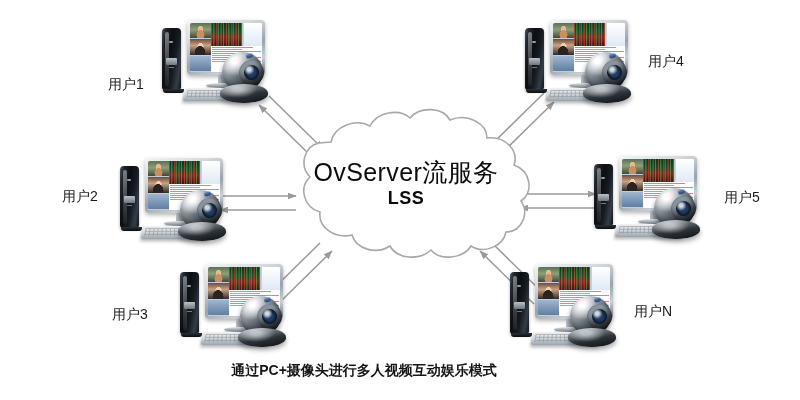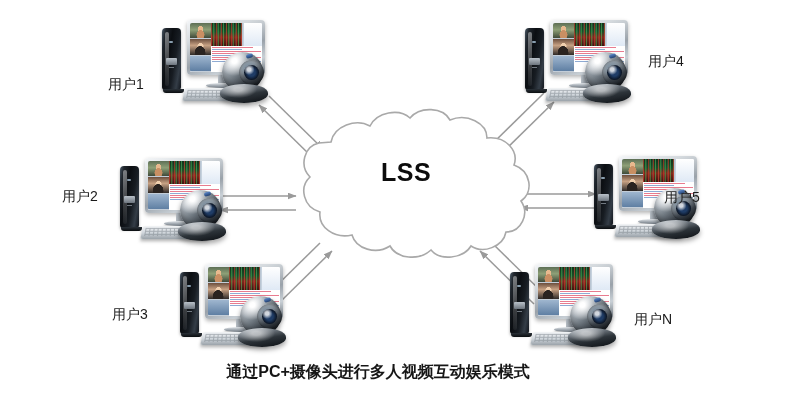--- a/index.html
+++ b/index.html
@@ -336,39 +336,38 @@
     color: #0c0c0c;
     line-height: 1.18;
     pointer-events: none;
   }
   .cloud-line1 {
     font-size: 25px;
     letter-spacing: .4px;
     font-family: "Liberation Sans", "DejaVu Sans", sans-serif;
   }
   .cloud-line2 {
-    font-size: 25px;
+    font-size: 18px;
     font-weight: 700;
     letter-spacing: .5px;
     font-family: "Liberation Sans", "DejaVu Sans", sans-serif;
   }
 
   
   .caption {
     position: absolute;
     z-index: 4;
     left: 0;
     top: 362px;
     width: 728px;
     text-align: center;
-    font-size: 16px;
+    font-size: 14px;
     font-weight: 700;
     color: #161616;
     font-family: "Liberation Sans", "DejaVu Sans", sans-serif;
-    padding-left: 14px;
   }
 </style>
 </head>
 <body>
 
 <div id="stage">
 
   <svg id="arrow-layer" viewBox="0 0 800 400">
     <defs>
       <marker id="ah" markerWidth="9" markerHeight="7" refX="8.4" refY="3.5" orient="auto" markerUnits="userSpaceOnUse">
@@ -410,20 +409,21 @@
              C463,259 440,261 431,250
              C419,261 397,259 390,246
              C376,255 356,249 352,235
              C334,239 318,227 320,212
              C303,207 299,187 310,177
              C299,166 304,146 319,143
              Z"></path>
   </svg>
 
   <div class="cloud-text">
+    <div class="cloud-line1">OvServer流服务</div>
     <div class="cloud-line2">LSS</div>
   </div>
 
   <div class="node" style="left:160px; top:8px;">
     <div class="node-inner">
       <div class="tower">
         <div class="tower-led"></div>
         <div class="tower-bay"></div>
         <div class="tower-foot"></div>
       </div>
@@ -607,21 +607,21 @@
         <div class="cam-ball">
           <div class="cam-ring">
               <div class="cam-lens"></div>
             </div>
           <div class="cam-badge"></div>
         </div>
         <div class="cam-base"></div>
       </div>
     </div>
   </div>
-  <div class="node-label" style="left:664px; top:189px;">用户5</div>
+  <div class="node-label" style="left:724px; top:189px;">用户5</div>
 
   <div class="node" style="left:178px; top:252px;">
     <div class="node-inner">
       <div class="tower">
         <div class="tower-led"></div>
         <div class="tower-bay"></div>
         <div class="tower-foot"></div>
       </div>
       <div class="monitor">
         <div class="screen">
@@ -705,17 +705,17 @@
         <div class="cam-ball">
           <div class="cam-ring">
               <div class="cam-lens"></div>
             </div>
           <div class="cam-badge"></div>
         </div>
         <div class="cam-base"></div>
       </div>
     </div>
   </div>
-  <div class="node-label" style="left:634px; top:303px;margin-top:8px;">用户N</div>
+  <div class="node-label" style="left:634px; top:303px;">用户N</div>
 
   <div class="caption">通过PC+摄像头进行多人视频互动娱乐模式</div>
 
 </div>
 
 </body></html>

